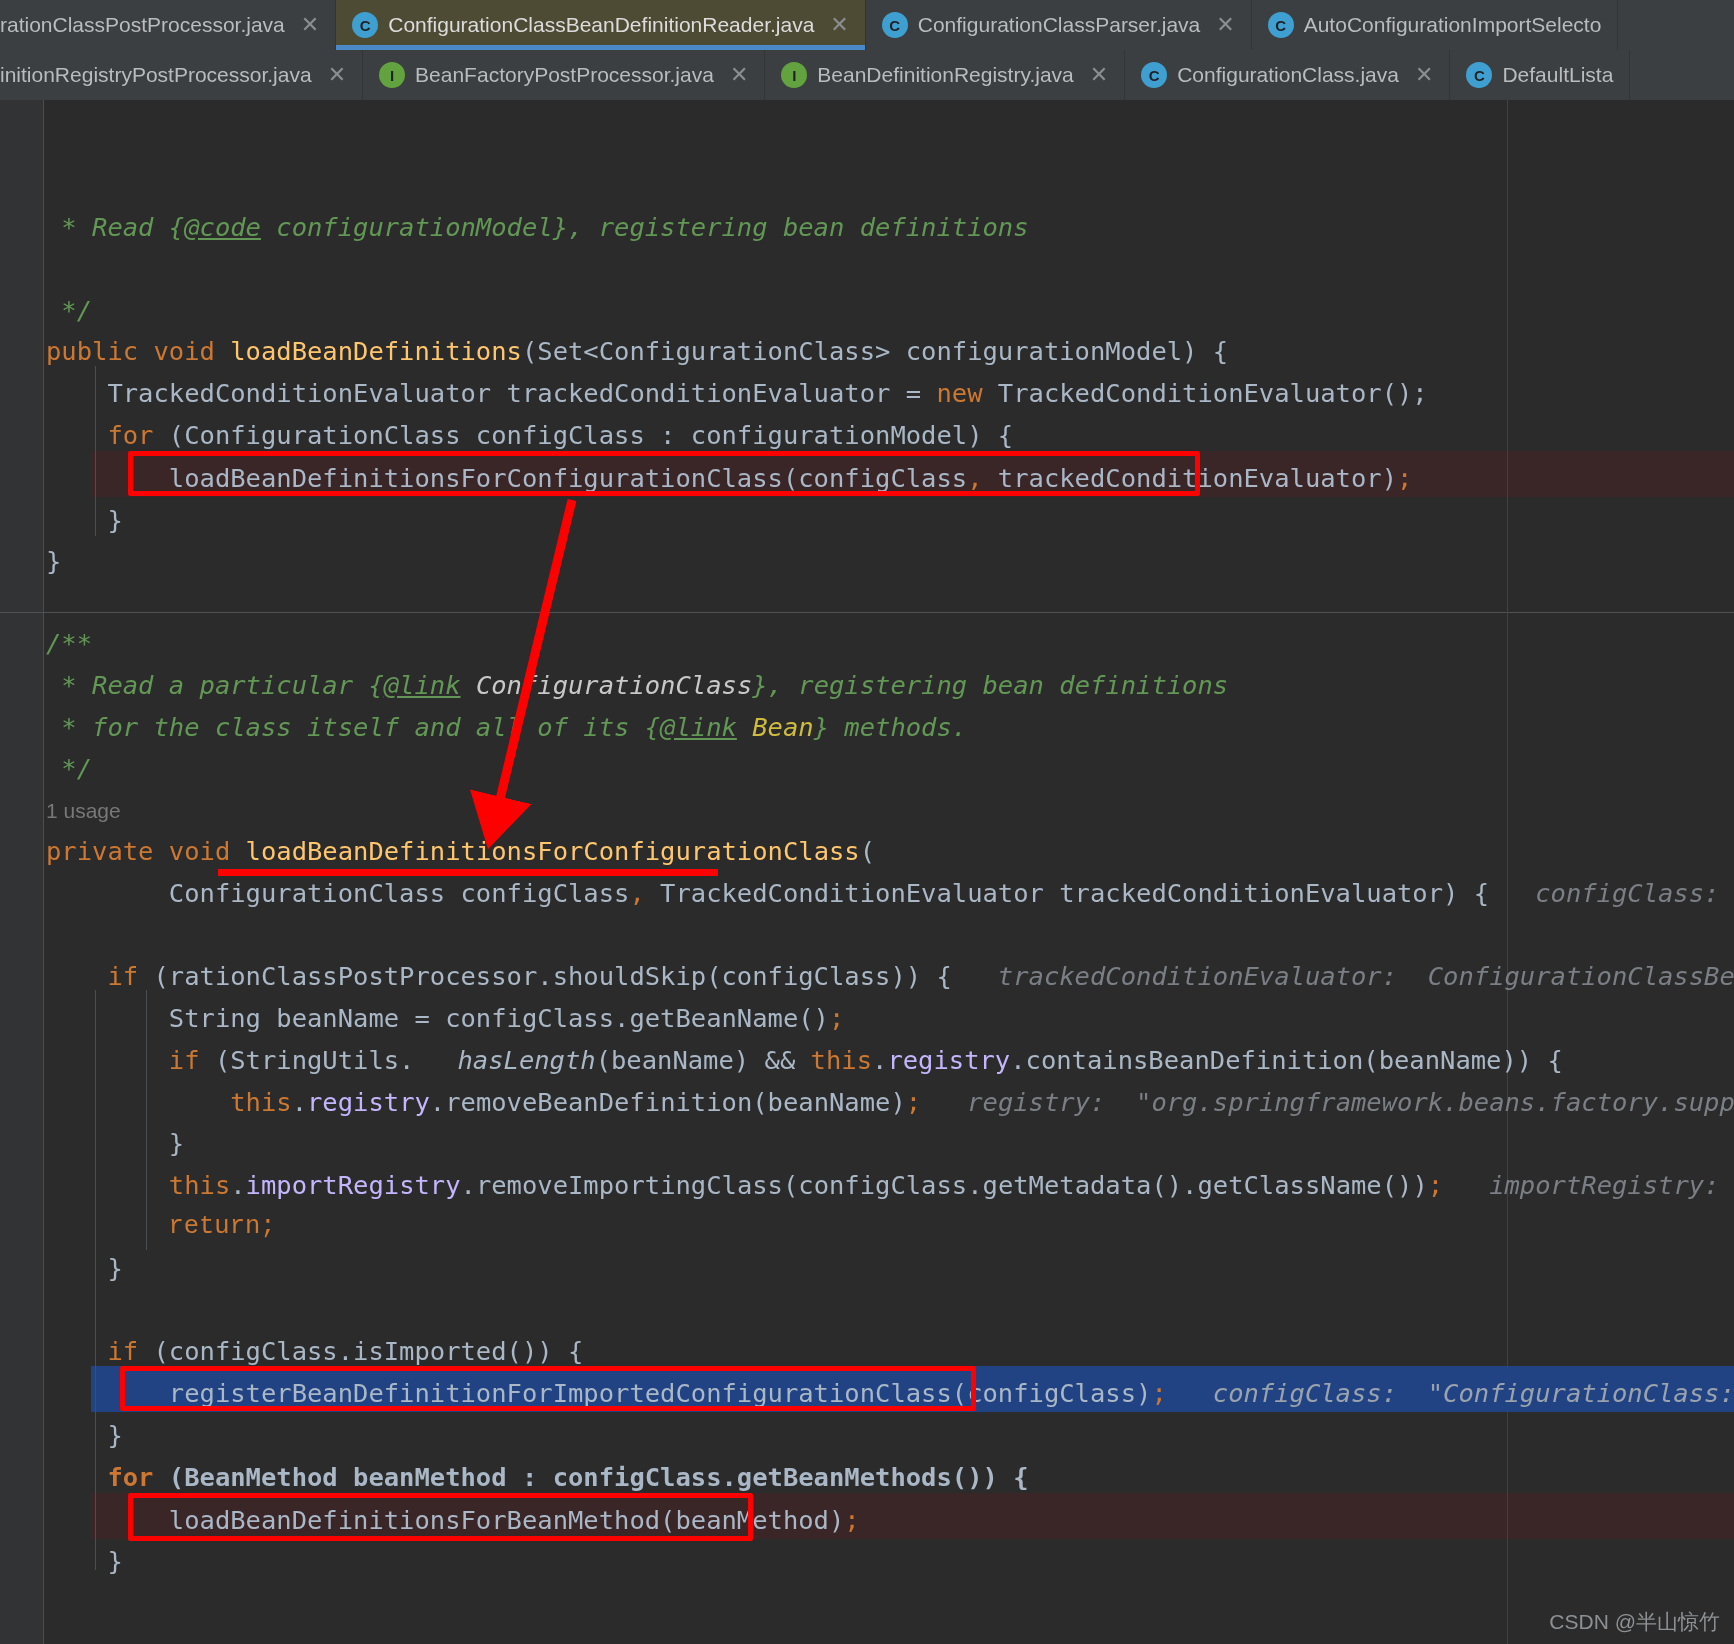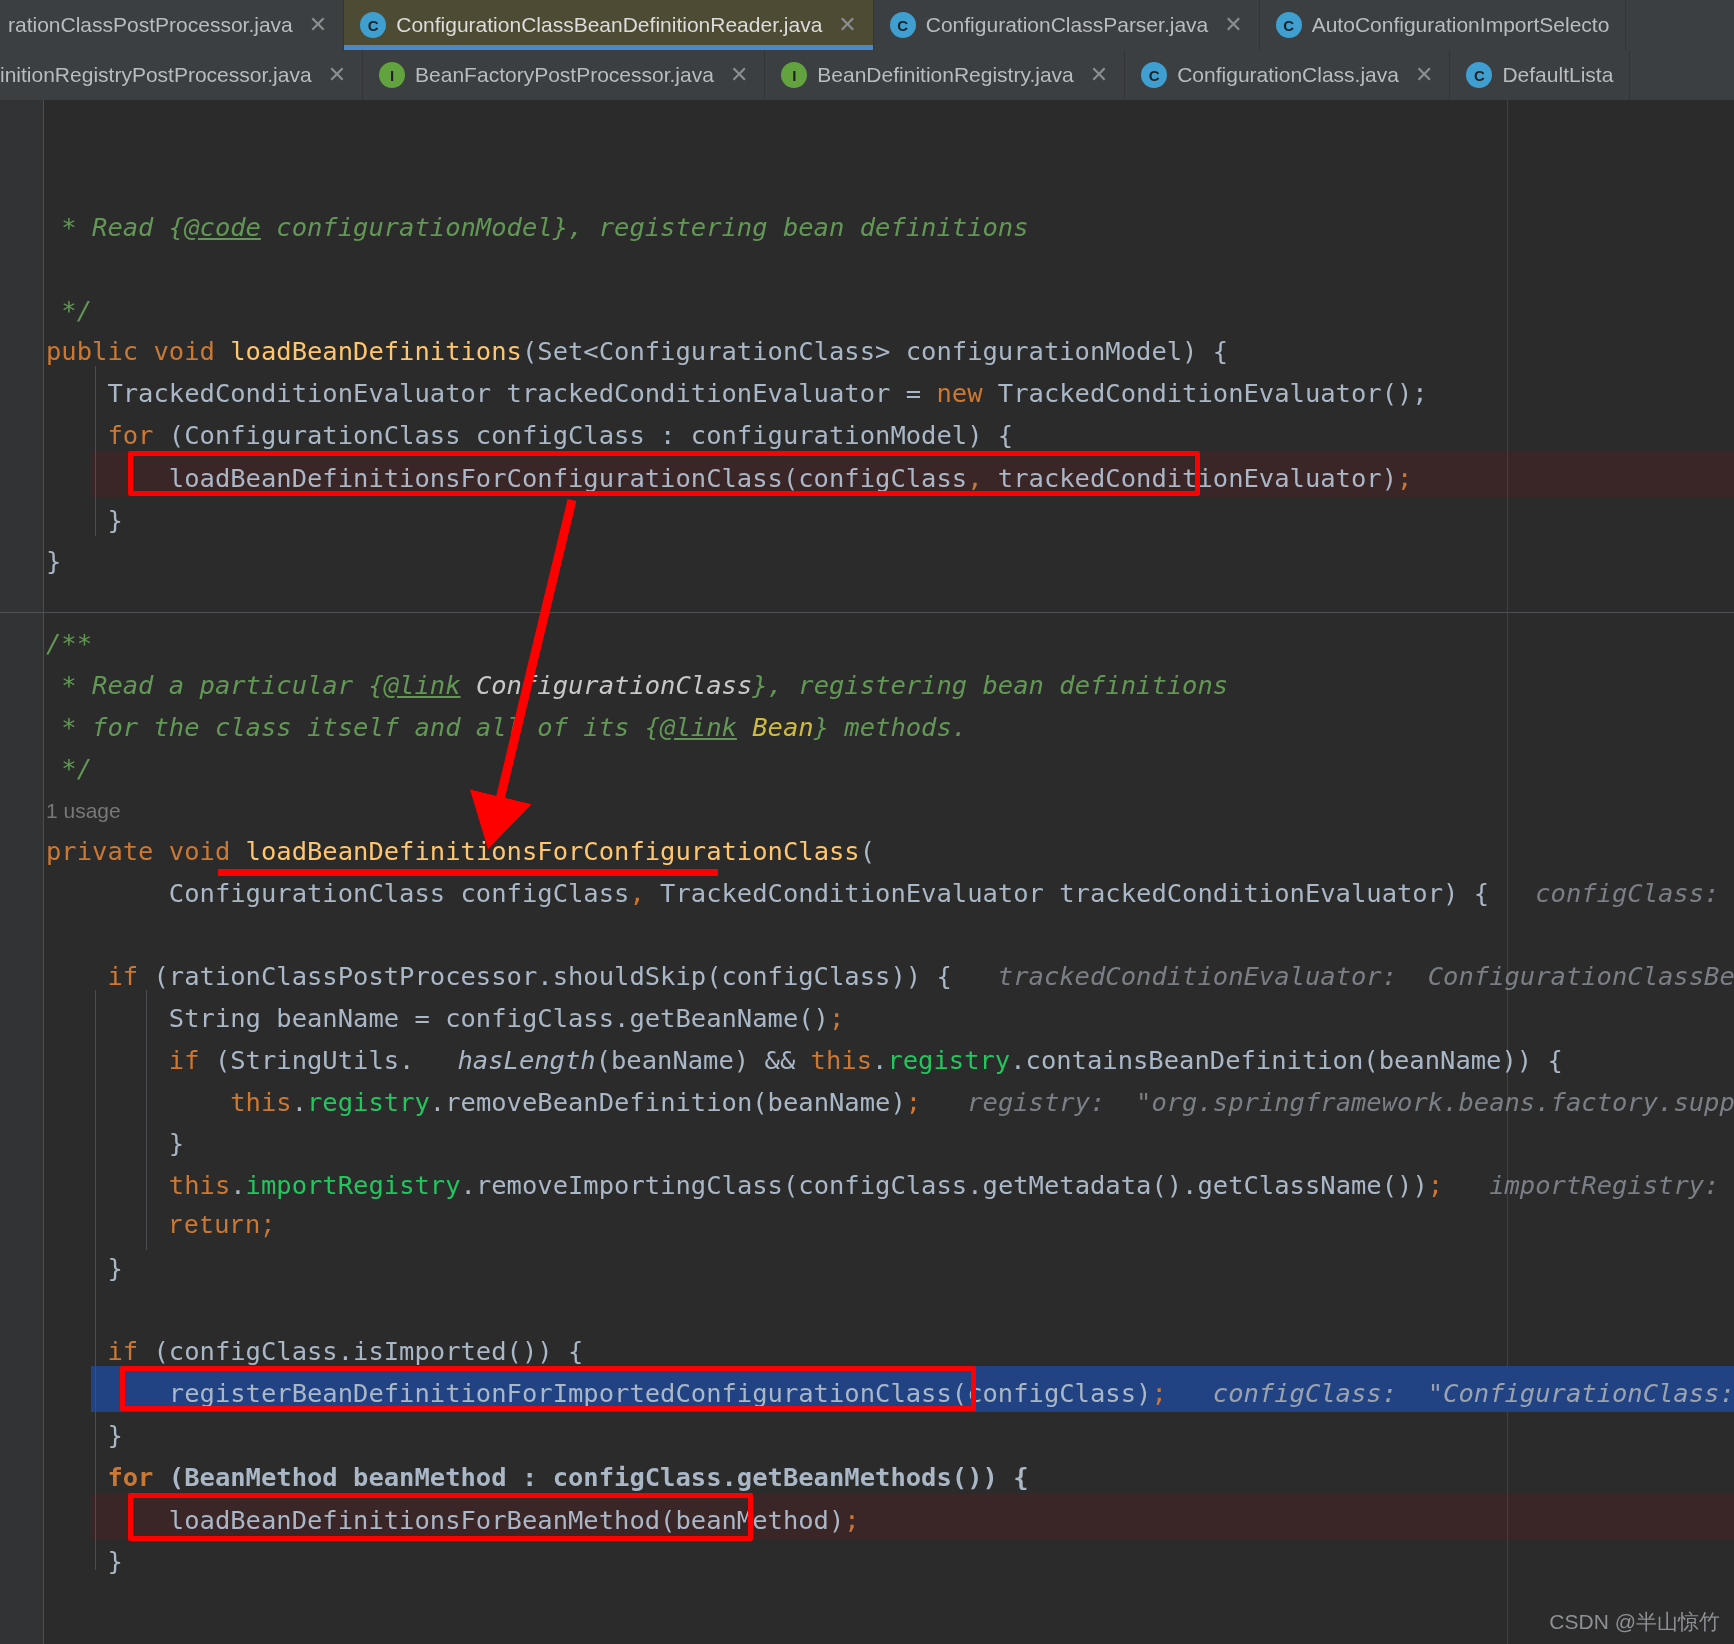--- a/index.html
+++ b/index.html
@@ -37,21 +37,21 @@
      font-size:25.5px; white-space:pre; color:#a9b7c6; }
   .ln .txt { position:absolute; left:46px; }
 
   
   .kw   { color:#cc7832; }           
   .mth  { color:#ffc66d; }           
   .cmt  { color:#629755; font-style:italic; }
   .tag  { color:#629755; font-style:italic; text-decoration:underline; }
   .lnk  { color:#c8c8c8; font-style:italic; }
   .lnky { color:#cfbc3f; font-style:italic; }
-  .fld  { color:#22c55e; }
+  .fld  { color:#c4b5fd; }
   .def  { color:#a9b7c6; }
   .hint { color:#7a7e85; font-style:italic; }
   .usage{ color:#787878; font-family:"Liberation Sans",sans-serif; font-size:21px; }
   .sc   { color:#cc7832; }
 
   
   .rowbg { position:absolute; left:0; width:1734px; height:46px; }
   .bg-bp { background:#3a2527; }          
   .bg-sel{ background:#214283; }          
   .bg-bp-gut { position:absolute; left:0; width:91px; height:46px; background:#4a2b2d; }
@@ -74,21 +74,21 @@
   svg.arrow { position:absolute; left:0; top:0; pointer-events:none; }
 
   .watermark { position:absolute; right:14px; bottom:8px; color:#8d9194;
      font-family:"Liberation Sans",sans-serif; font-size:21px; }
 </style>
 </head>
 <body>
 
 <div class="tabbar">
   <div class="tabrow row1">
-    <div class="tab" style="padding-left:8px;">
+    <div class="tab" style="padding-left:0;">
       <span>rationClassPostProcessor.java</span>
       <span class="xclose">✕</span>
     </div>
     <div class="tab active">
       <span class="icn c">C</span>
       <span>ConfigurationClassBeanDefinitionReader.java</span>
       <span class="xclose">✕</span>
     </div>
     <div class="tab">
       <span class="icn c">C</span>

